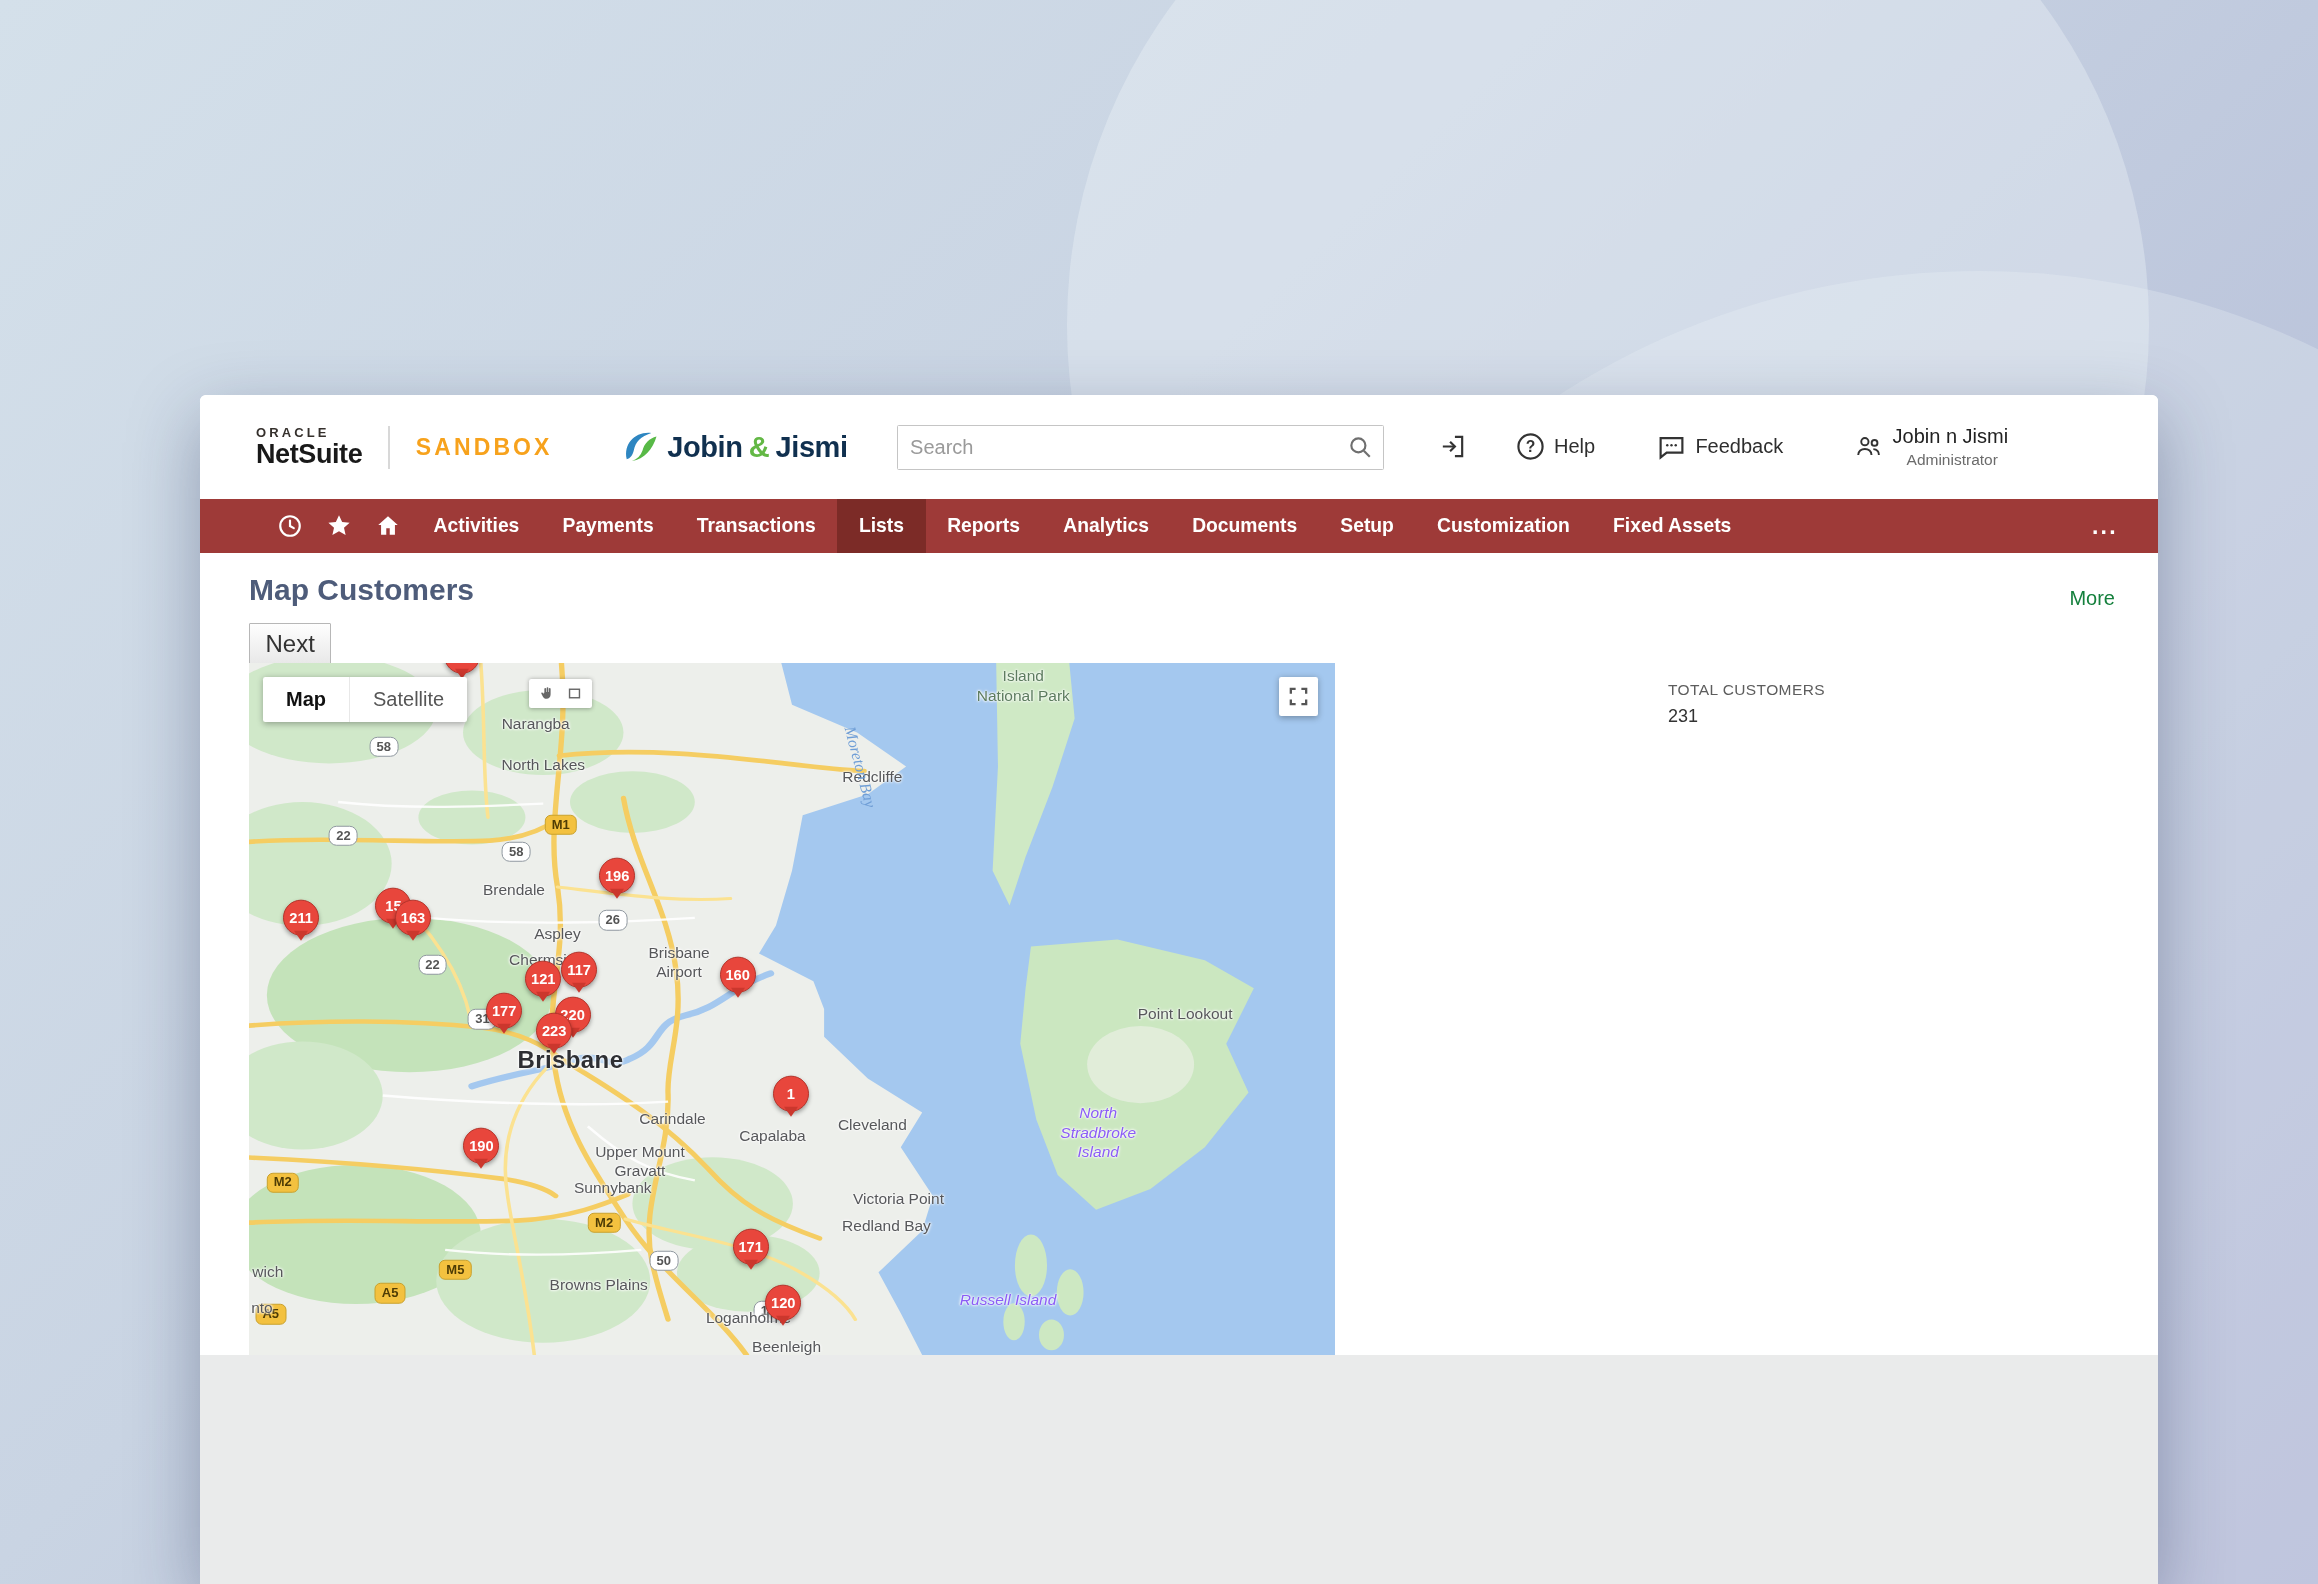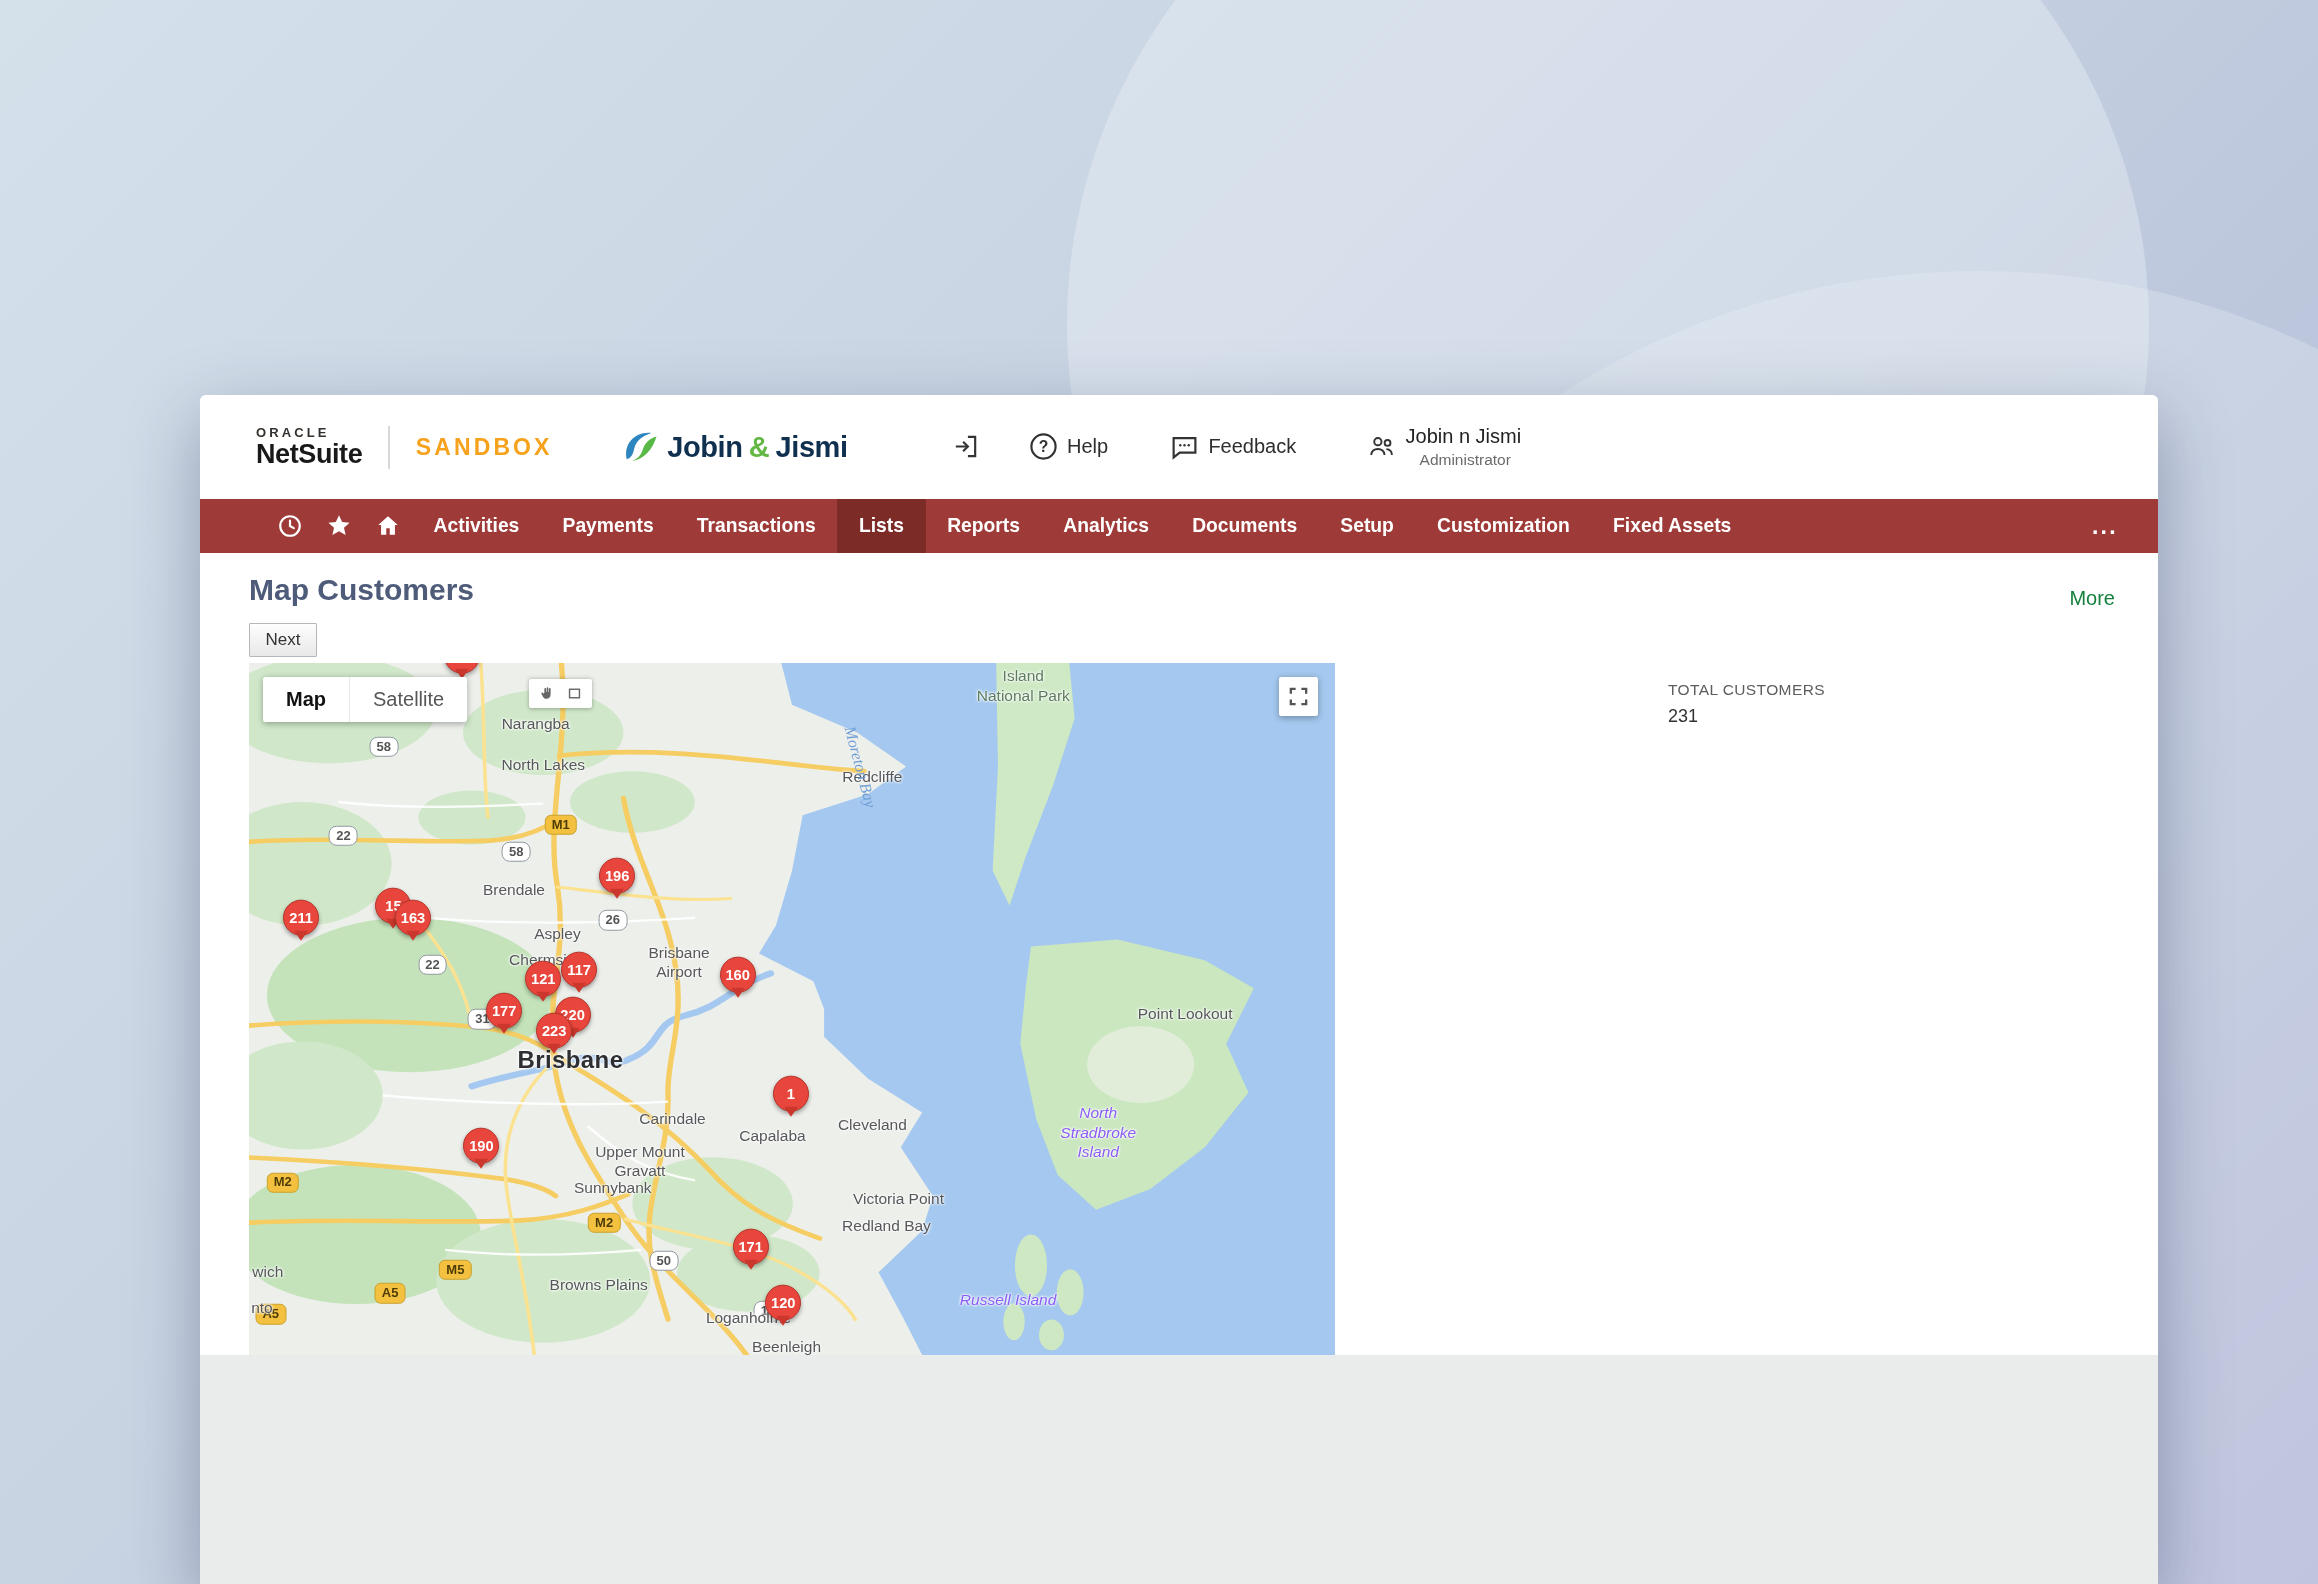--- a/index.html
+++ b/index.html
@@ -53,21 +53,21 @@
   .nav-iconbtn { width:49px; display:flex; align-items:center; justify-content:center; cursor:pointer; }
   .nav-iconbtn svg { width:26px; height:26px; }
   .nav-item { display:flex; align-items:center; padding:0 21.6px; color:#fff; font-size:19.3px; font-weight:bold; cursor:pointer; }
   .nav-item.active { background:#7c2b27; }
   .nav-overflow { margin-left:auto; display:flex; align-items:center; padding:0 40px; color:#fff; font-size:23px; font-weight:bold; letter-spacing:2.3px; cursor:pointer; }
 
   
   .content { position:relative; height:1032px; background:#fff; }
   .page-title { position:absolute; left:49px; top:20px; font-size:30px; font-weight:bold; color:#4e5c7a; }
   .more-link { position:absolute; right:43px; top:34px; font-size:20px; color:#15803d; cursor:pointer; }
-  .next-btn { position:absolute; left:49px; top:70px; font-size:17px; color:#333;
+  .next-btn { position:absolute; left:49px; top:70px; font-size:24px; color:#333;
     background:linear-gradient(#fefefe,#e8e8e8); border:1.5px solid #b7b7b7; border-radius:1px;
     padding:6.2px 15.5px; cursor:pointer; font-family:"Liberation Sans",sans-serif; }
   .totals { position:absolute; left:1468px; top:128px; }
   .totals-label { font-size:15.5px; color:#5d5d5d; letter-spacing:0.4px; }
   .totals-value { font-size:18px; color:#333; margin-top:7px; }
   .content-footer { position:absolute; left:0; right:0; top:802px; height:230px; background:#eaebeb; }
 
   
   .map { position:absolute; left:49px; top:110px; width:1086px; height:692px; overflow:hidden; background:#edefeb; cursor:grab; }
   .map-svg { position:absolute; inset:0; width:100%; height:100%; }
@@ -120,20 +120,27 @@
     <span class="sandbox">SANDBOX</span>
 
     <div class="company-logo">
       <svg viewBox="0 0 48 48">
         <path d="M10 38 C6 20 20 6 38 8 C26 12 20 18 18 28 C17 33 14 37 10 38 Z" fill="#2e86c1"></path>
         <path d="M16 40 C22 38 26 34 28 28 C30 20 36 14 44 12 C40 26 30 38 16 40 Z" fill="#58b947"></path>
       </svg>
       <span class="company-name"><span>Jobin</span><span class="amp">&amp;</span><span>Jismi</span></span>
     </div>
 
+    <div class="search-wrap">
+      <input class="search-input" type="text" placeholder="Search" style="">
+      <svg class="search-icon" viewBox="0 0 24 24" fill="none" stroke="#6f6f6f" stroke-width="2">
+        <circle cx="10.5" cy="10.5" r="6.5"></circle>
+          <path d="M15.5 15.5L21 21"></path>
+      </svg>
+    </div>
 
     <div class="hdr-right">
       <div class="hdr-item">
         <svg viewBox="0 0 24 24" fill="none" stroke="#333" stroke-width="1.8">
           <path d="M14 4h6v16h-6"></path>
             <path d="M4 12h10"></path>
             <path d="M10 8l4 4-4 4"></path>
         </svg>
       </div>
       <div class="hdr-item hdr-help">

